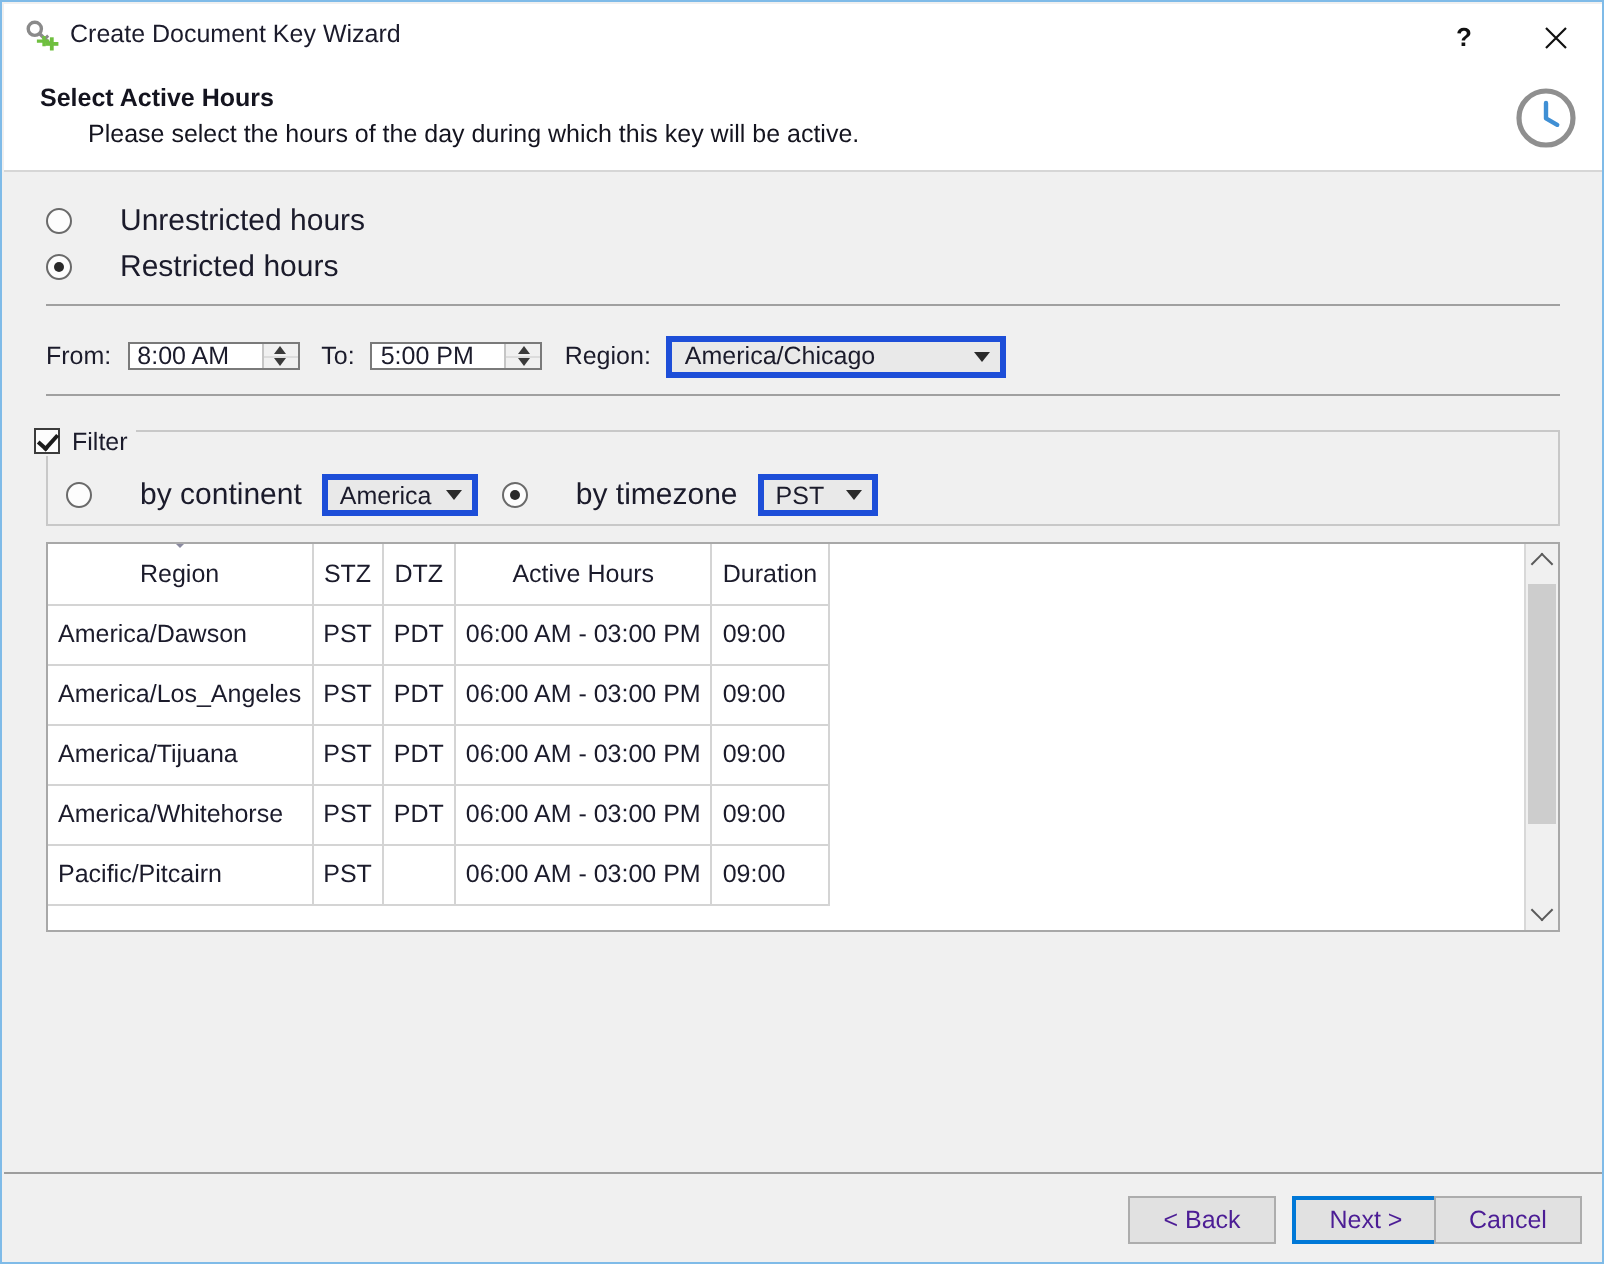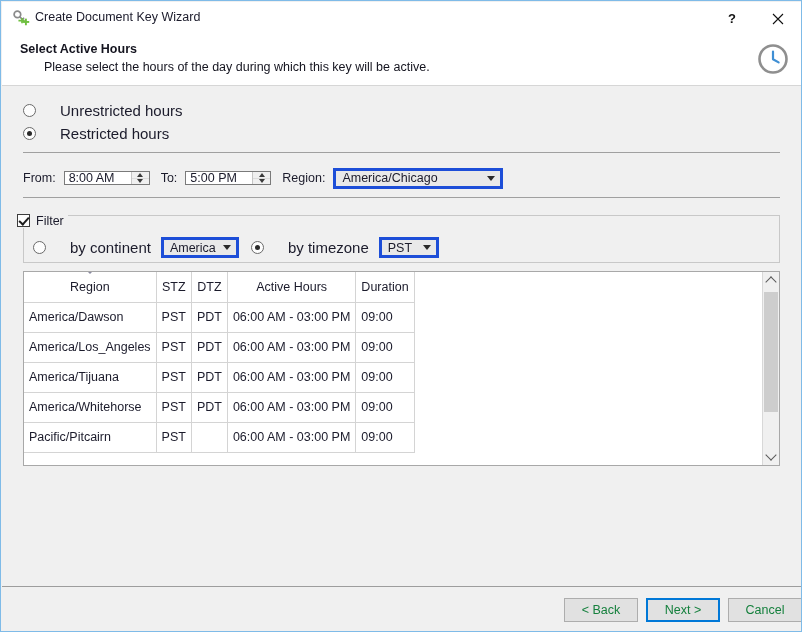--- a/index.html
+++ b/index.html
@@ -363,27 +363,27 @@
   }
   .btn {
     position: absolute;
     top: 11px;
     width: 74px; height: 24px;
     box-sizing: border-box;
     background: #e1e1e1;
     border: 1px solid #adadad;
     font-family: "Liberation Sans", sans-serif;
     font-size: 12.5px;
-    color: #15803d;
+    color: #4c1d95;
     cursor: default;
     padding: 0;
   }
   #btn-back   { right: 164px; }
   #btn-next   { right: 82px; border: 2px solid #0078d7; background: #e1e1e1; }
-  #btn-cancel { right: 0px; }
+  #btn-cancel { right: 11px; }
 </style>
 </head>
 <body>
 
 <div id="window">
 
   <div id="titlebar">
     <span id="title-icon">
       <svg width="18" height="18" viewBox="0 0 18 18">
         <circle cx="5.4" cy="5.4" r="3.3" fill="none" stroke="#8a8a8a" stroke-width="1.7"></circle>

